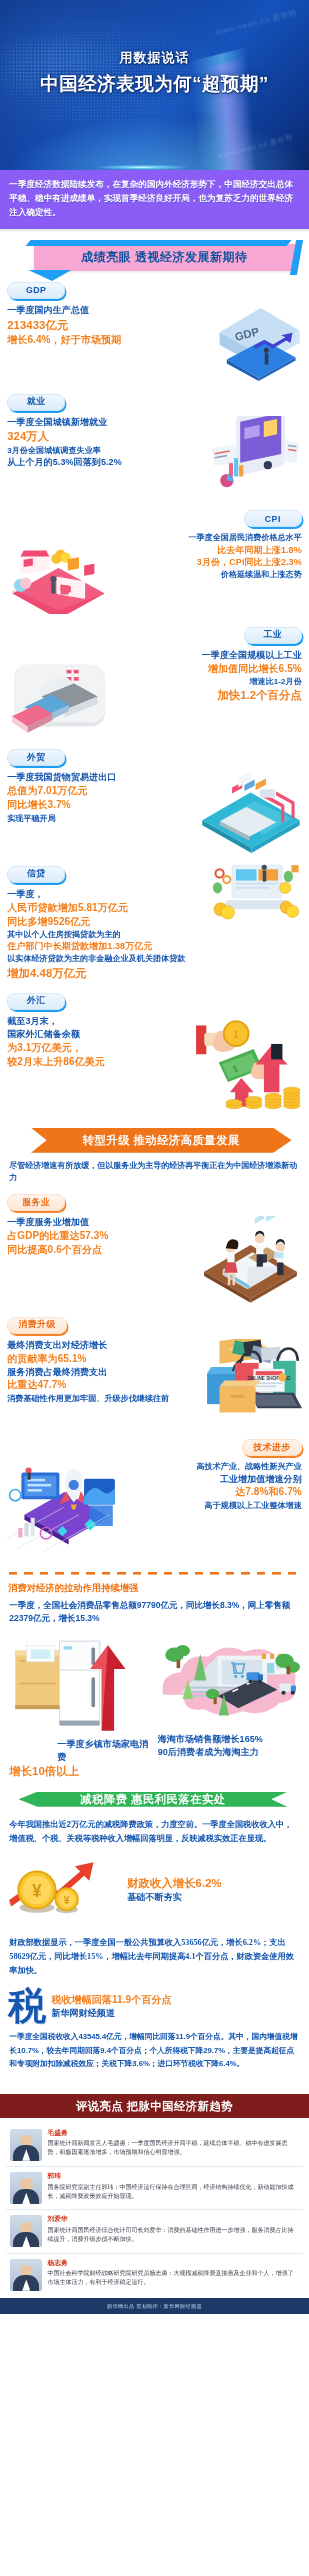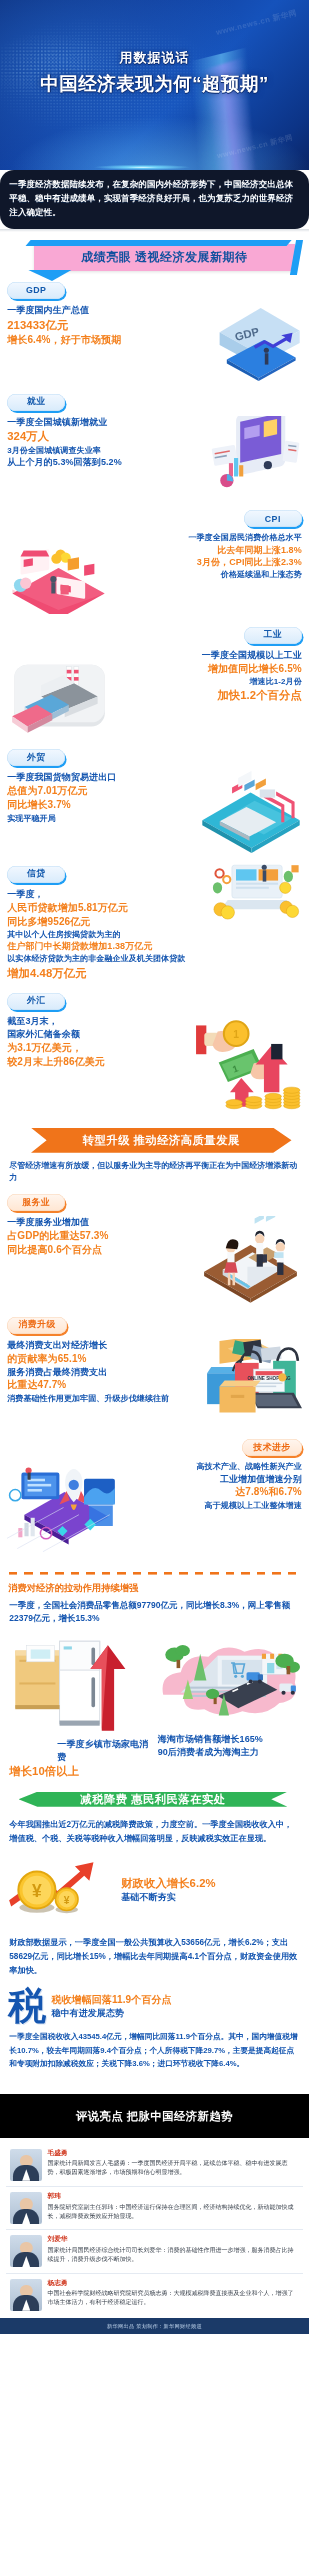--- a/index.html
+++ b/index.html
@@ -56,21 +56,21 @@
   .t1{
     font-size:13px; font-weight:bold; color:#ffffff; letter-spacing:1px;
     text-shadow:0 1px 0 #0a2a6e, 1px 0 0 #0a2a6e, 0 0 5.2px rgba(10,40,110,.9);
   }
   .t2{
     margin-top:4.1px; font-size:18.5px; font-weight:bold; color:#ffffff; letter-spacing:0.5px;
     text-shadow:0 1px 0 #0a2a6e, 1px 0 0 #0a2a6e, 0 0 6.2px rgba(10,40,110,.9);
   }
 
   
-  .intro{ background:#0f172a; padding:8.2px 9.3px 9.3px;border-radius:14px; }
+  .intro{ background:#8b5cf6; padding:8.2px 9.3px 9.3px; }
   .intro p{
     color:#ffffff; font-size:8.5px; font-weight:bold; line-height:1.62; letter-spacing:0.1px;
     text-shadow:0 0.5px 0.5px rgba(0,60,130,.35);
   }
   .intro-shadow{ height:3.6px; background:linear-gradient(#d9dde2,#ffffff); }
 
   
   .banner-wrap{ padding:11.3px 0 4.1px; }
   .banner-blue{
     position:relative; margin:0 14.4px 0 34px; height:27px;
@@ -121,21 +121,21 @@
     box-shadow:1.5px 2.1px 0 #1e9ef5, 0 0 0 0.5px #bcdcf6 inset;
   }
   .pill-orange{
     color:#ee6a12; background:linear-gradient(#fff6ef,#ffe6d2);
     box-shadow:1.5px 2.1px 0 #f5822b, 0 0 0 0.5px #f9d3b3 inset;
   }
   .pill-row-left{ padding:7.2px 0 3.1px 7.2px; }
   .pill-row-right{ padding:7.2px 7.2px 3.1px 0; text-align:right; }
 
   
-  .stat{ display:flex; align-items:flex-start; gap:11px; padding:2.1px 7.2px 5.2px; }
+  .stat{ display:flex; align-items:flex-start; gap:17px; padding:2.1px 7.2px 5.2px; }
   .stat.rev{ flex-direction:row-reverse; }
   .stat .txt{ flex:1 1 auto; }
   .stat.rev .txt{ text-align:right; }
   .stat .art{ flex:0 0 auto; }
 
   .ln{ color:#1556b0; font-weight:bold; line-height:1.42; letter-spacing:0.1px; }
   .s15{ font-size:8px; }
   .s17{ font-size:9px; }
   .s19{ font-size:10px; }
   .s22{ font-size:11.3px; }
@@ -153,22 +153,22 @@
   
   .tax-wrap{ display:flex; align-items:center; gap:5.2px; padding:3.1px 8.2px 2.1px; }
   .tax-glyph{
     font-size:38px; font-weight:bold; color:#1556b0; line-height:1;
     text-shadow:1px 1px 0 rgba(21,86,176,.18);
   }
   .tax-lines{ flex:1 1 auto; }
 
   
   .foot-banner{
-    position:relative; margin:14.4px 0 0; height:44px; background:#000000;
-    display:flex; align-items:center; justify-content:center;text-decoration:underline;
+    position:relative; margin:14.4px 0 0; height:24px; background:#7f1d1d;
+    display:flex; align-items:center; justify-content:center;
   }
   .foot-banner span{ color:#ffffff; font-size:11.3px; font-weight:bold; letter-spacing:0.5px; }
   .experts{ background:#ffffff; padding:5.2px 6.2px 2.1px; }
   .exp{
     display:flex; gap:5.2px; padding:5.2px 4.1px; border-bottom:0.5px solid #e4eaf2; align-items:flex-start;
   }
   .exp:last-child{ border-bottom:none; }
   .avatar{
     flex:0 0 auto; width:32px; height:32px; border-radius:2.1px; overflow:hidden;
     background:linear-gradient(#cfdcea,#aebfd2); position:relative;
@@ -714,27 +714,27 @@
         <circle cx="116" cy="90" r="16" fill="#fdd65a"></circle>
         <text x="116" y="99" text-anchor="middle" font-size="20" font-weight="bold" fill="#d39a10" font-family="Liberation Sans, sans-serif">¥</text>
       </svg>
     </div>
     <div class="txt">
       <div class="ln s22 or">财政收入增长6.2%</div>
       <div class="ln s17">基础不断夯实</div>
     </div>
   </div>
 
-  <div class="lead-blue" style="font-size:8.2px; line-height:1.75; padding:5.2px 9.3px;">财政部数据显示，一季度全国一般公共预算收入53656亿元，增长6.2%；支出58629亿元，同比增长15%，增幅比去年同期提高4.1个百分点，财政资金使用效率加快。</div>
+  <div class="lead-blue" style="font-size:8.2px; line-height:1.75; padding:5.2px 9.3px;font-family:Liberation Serif, serif;">财政部数据显示，一季度全国一般公共预算收入53656亿元，增长6.2%；支出58629亿元，同比增长15%，增幅比去年同期提高4.1个百分点，财政资金使用效率加快。</div>
 
   <div class="tax-wrap">
     <div class="tax-glyph">税</div>
     <div class="tax-lines">
       <div class="ln s19 or">税收增幅回落11.9个百分点</div>
-      <div class="ln s17">稳中有进发展态势</div>
+      <div class="ln s17">新华网财经频道</div>
     </div>
   </div>
   <div class="lead-blue" style="font-size:7.7px; line-height:1.75; padding:3.1px 9.3px 9.3px;">一季度全国税收收入43545.4亿元，增幅同比回落11.9个百分点。其中，国内增值税增长10.7%，较去年同期回落9.4个百分点；个人所得税下降29.7%，主要是提高起征点和专项附加扣除减税效应；关税下降3.6%；进口环节税收下降6.4%。</div>
 
   <div class="foot-banner">
     <span>评说亮点 把脉中国经济新趋势</span>
   </div>
 
   <div class="experts">
     <div class="exp">

